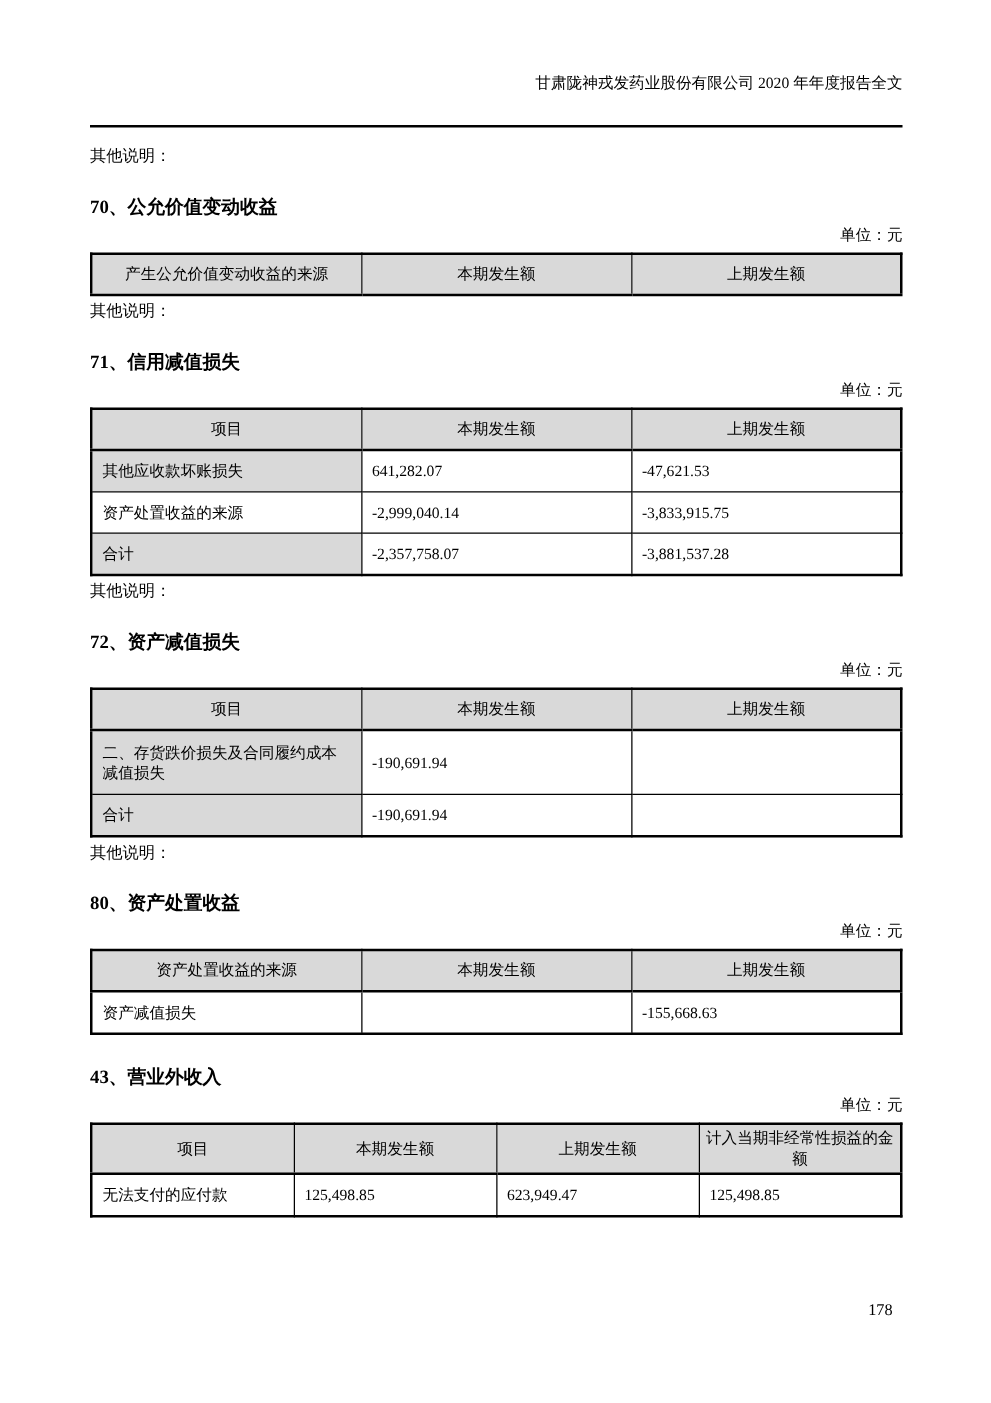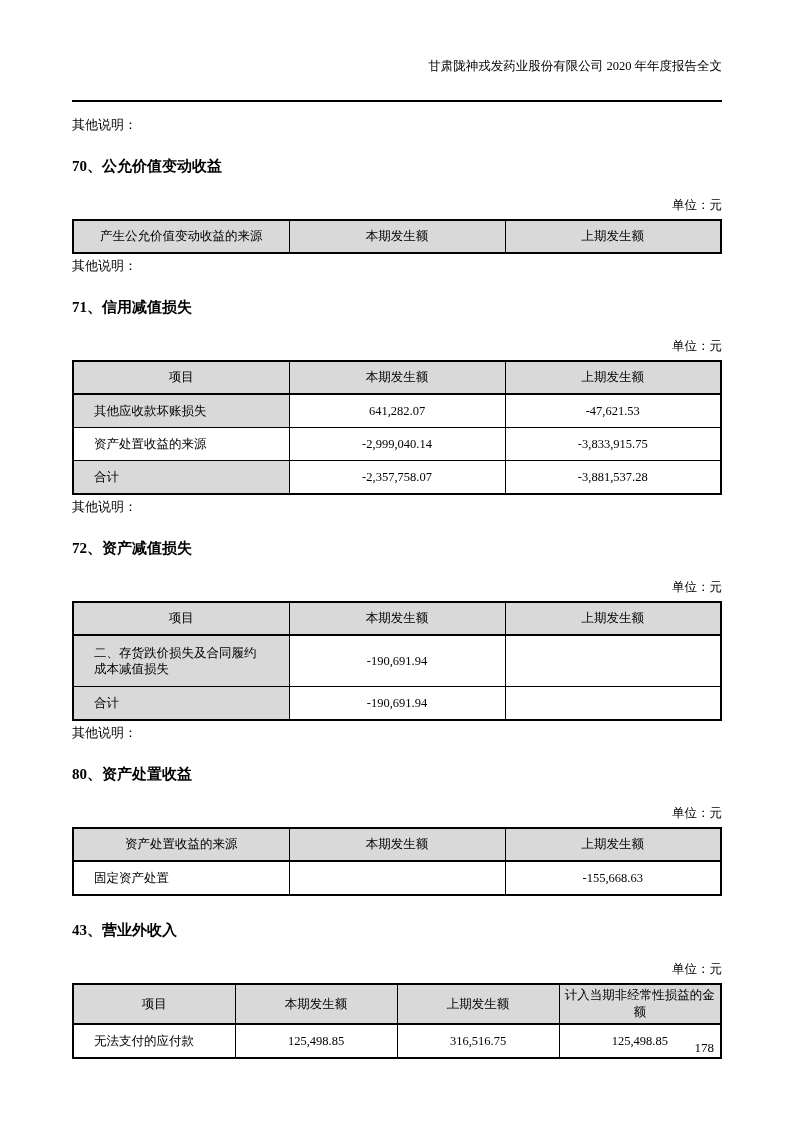--- a/index.html
+++ b/index.html
@@ -34,21 +34,21 @@
     font-size: 13px;
     line-height: 15px;
   }
   h2.sec-heading {
     margin: 25px 0 0 0;
     font-size: 15px;
     font-weight: bold;
     line-height: 18px;
   }
   .unit-line {
-    margin: 23px 0 6px 0;
+    margin: 6px 0 6px 0;
     text-align: right;
     font-size: 12.5px;
     line-height: 15px;
   }
   table.fin {
     width: 100%;
     border-collapse: collapse;
     table-layout: fixed;
     border: 2px solid #000;
     font-size: 12.5px;
@@ -61,25 +61,25 @@
     background: #d9d9d9;
     font-weight: normal;
     text-align: center;
     height: 27px;
     padding: 2px 4px;
     border-bottom: 2px solid #000;
     line-height: 17px;
   }
   table.fin td {
     height: 28px;
-    padding: 2px 20px;
+    padding: 2px 8px;
     line-height: 16px;
   }
   td.cell-label { text-align: left; }
-  td.cell-num   { text-align: center; padding-right: 3px; }
+  td.cell-num   { text-align: left; padding-right: 3px; }
   td.shaded     { background: #d9d9d9; }
   tr.tall td    { height: 46px; }
   th.tall-th    { height: 42px; }
   .col3 col { width: 33.33%; }
   .col4 col { width: 25%; }
   .page-number {
     position: absolute;
     top: 1040px;
     right: 79px;
     font-size: 13px;
@@ -189,21 +189,21 @@
       </colgroup>
     <thead>
       <tr>
         <th>资产处置收益的来源</th>
         <th>本期发生额</th>
         <th>上期发生额</th>
       </tr>
     </thead>
     <tbody>
       <tr>
-        <td class="cell-label">固定资产处置</td>
+        <td class="cell-label">资产减值损失</td>
         <td class="cell-num"></td>
         <td class="cell-num">-155,668.63</td>
       </tr>
     </tbody>
   </table>
 
   <h2 class="sec-heading">43、营业外收入</h2>
   <div class="unit-line">单位：元</div>
   <table class="fin col4">
     <colgroup>
@@ -217,21 +217,21 @@
         <th class="tall-th">项目</th>
         <th class="tall-th">本期发生额</th>
         <th class="tall-th">上期发生额</th>
         <th class="tall-th">计入当期非经常性损益的金额</th>
       </tr>
     </thead>
     <tbody>
       <tr>
         <td class="cell-label">无法支付的应付款</td>
         <td class="cell-num">125,498.85</td>
-        <td class="cell-num">316,516.75</td>
+        <td class="cell-num">623,949.47</td>
         <td class="cell-num">125,498.85</td>
       </tr>
     </tbody>
   </table>
 
   <div class="page-number">178</div>
 
 </div>
 
 </body></html>

